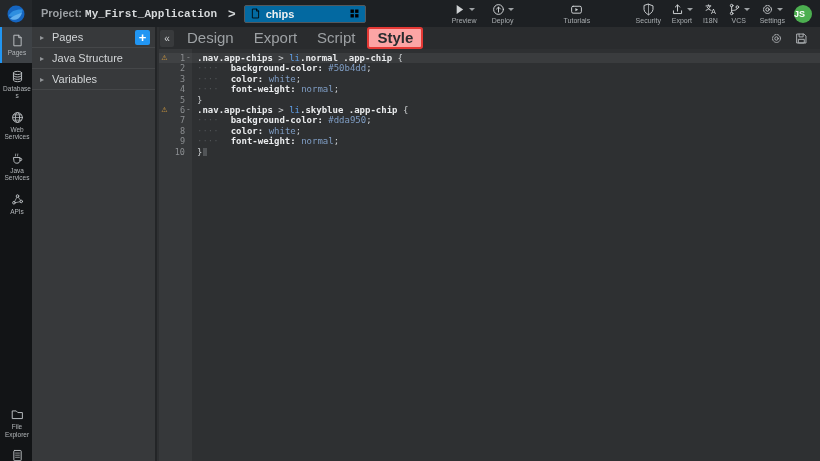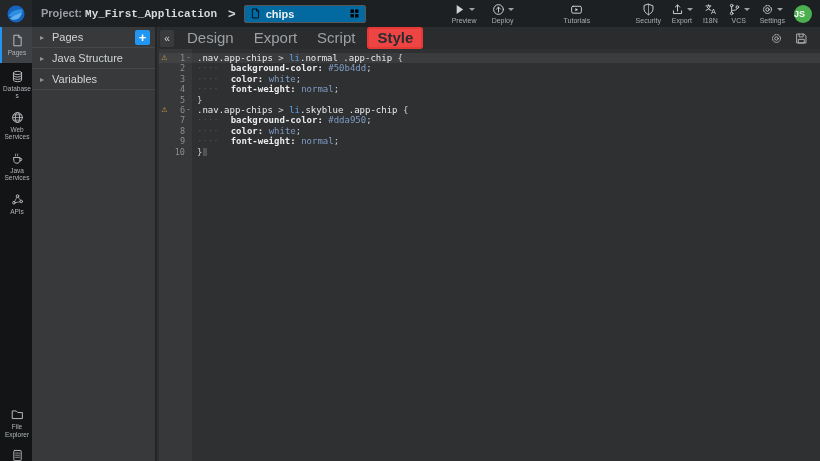--- a/index.html
+++ b/index.html
@@ -56,39 +56,39 @@
           align-items:center;justify-content:center;}
 
   
   .main{position:absolute;left:159px;top:27px;width:661px;height:434px;display:flex;
         flex-direction:column;}
   .tabbar{height:22px;background:#2a2c2e;display:flex;align-items:center;flex:none;}
   .collapse-btn{width:14px;height:17px;margin:0 3px 0 1px;background:#383a3c;color:#cfd2d4;
                 font-size:10px;display:flex;align-items:center;justify-content:center;
                 border-radius:2px;}
   .tab{padding:0 10px;height:22px;line-height:22px;font-size:15px;color:#9da1a4;}
-  .tab.active{background:#ef4444;color:#282c2f;font-weight:700;height:18px;line-height:18px;
+  .tab.active{background:#fca5a5;color:#282c2f;font-weight:700;height:18px;line-height:18px;
               padding:0 8px;margin:0 4px;border-radius:1px;align-self:center;}
   .tab-actions{margin-left:auto;display:flex;gap:12px;margin-right:12px;color:#b0b3b6;
                align-items:center;}
 
   
   .editor{flex:1;position:relative;padding-top:4px;
           background:linear-gradient(90deg,#36383a 0,#36383a 33px,#2e3032 33px);
           font-family:"DejaVu Sans Mono","Liberation Mono",monospace;font-size:9px;}
   .crow{display:flex;height:10.4px;line-height:10.4px;}
   .g{width:33px;flex:none;display:flex;align-items:center;}
   .gw{width:11px;text-align:center;font-size:7px;color:#e2a43e;
       font-family:"DejaVu Sans",sans-serif;}
   .gn{flex:1;text-align:right;color:#8b8e91;font-size:8.5px;}
   .gf{width:7px;text-align:center;color:#8b8e91;font-size:8px;}
   .c{flex:1;padding-left:5px;white-space:pre;color:#cfd2d4;}
   .crow.active .g{background:#404244;}
   .crow.active .c{background:#3a3c3e;}
-  .tk-sel{color:#e9ebed;font-weight:400;}
+  .tk-sel{color:#e9ebed;font-weight:700;}
   .tk-prop{color:#e9ebed;font-weight:700;padding-left:12px;}
   .tk-tag{color:#5fa0ea;}
   .tk-val{color:#7f9dc4;}
   .tk-pln{color:#cfd2d4;}
   .tk-ind{color:#505356;}
   .cursor{display:inline-block;width:4px;height:8px;background:#515457;margin-left:1px;
           vertical-align:-1px;}
 </style>
 </head>
 <body>

